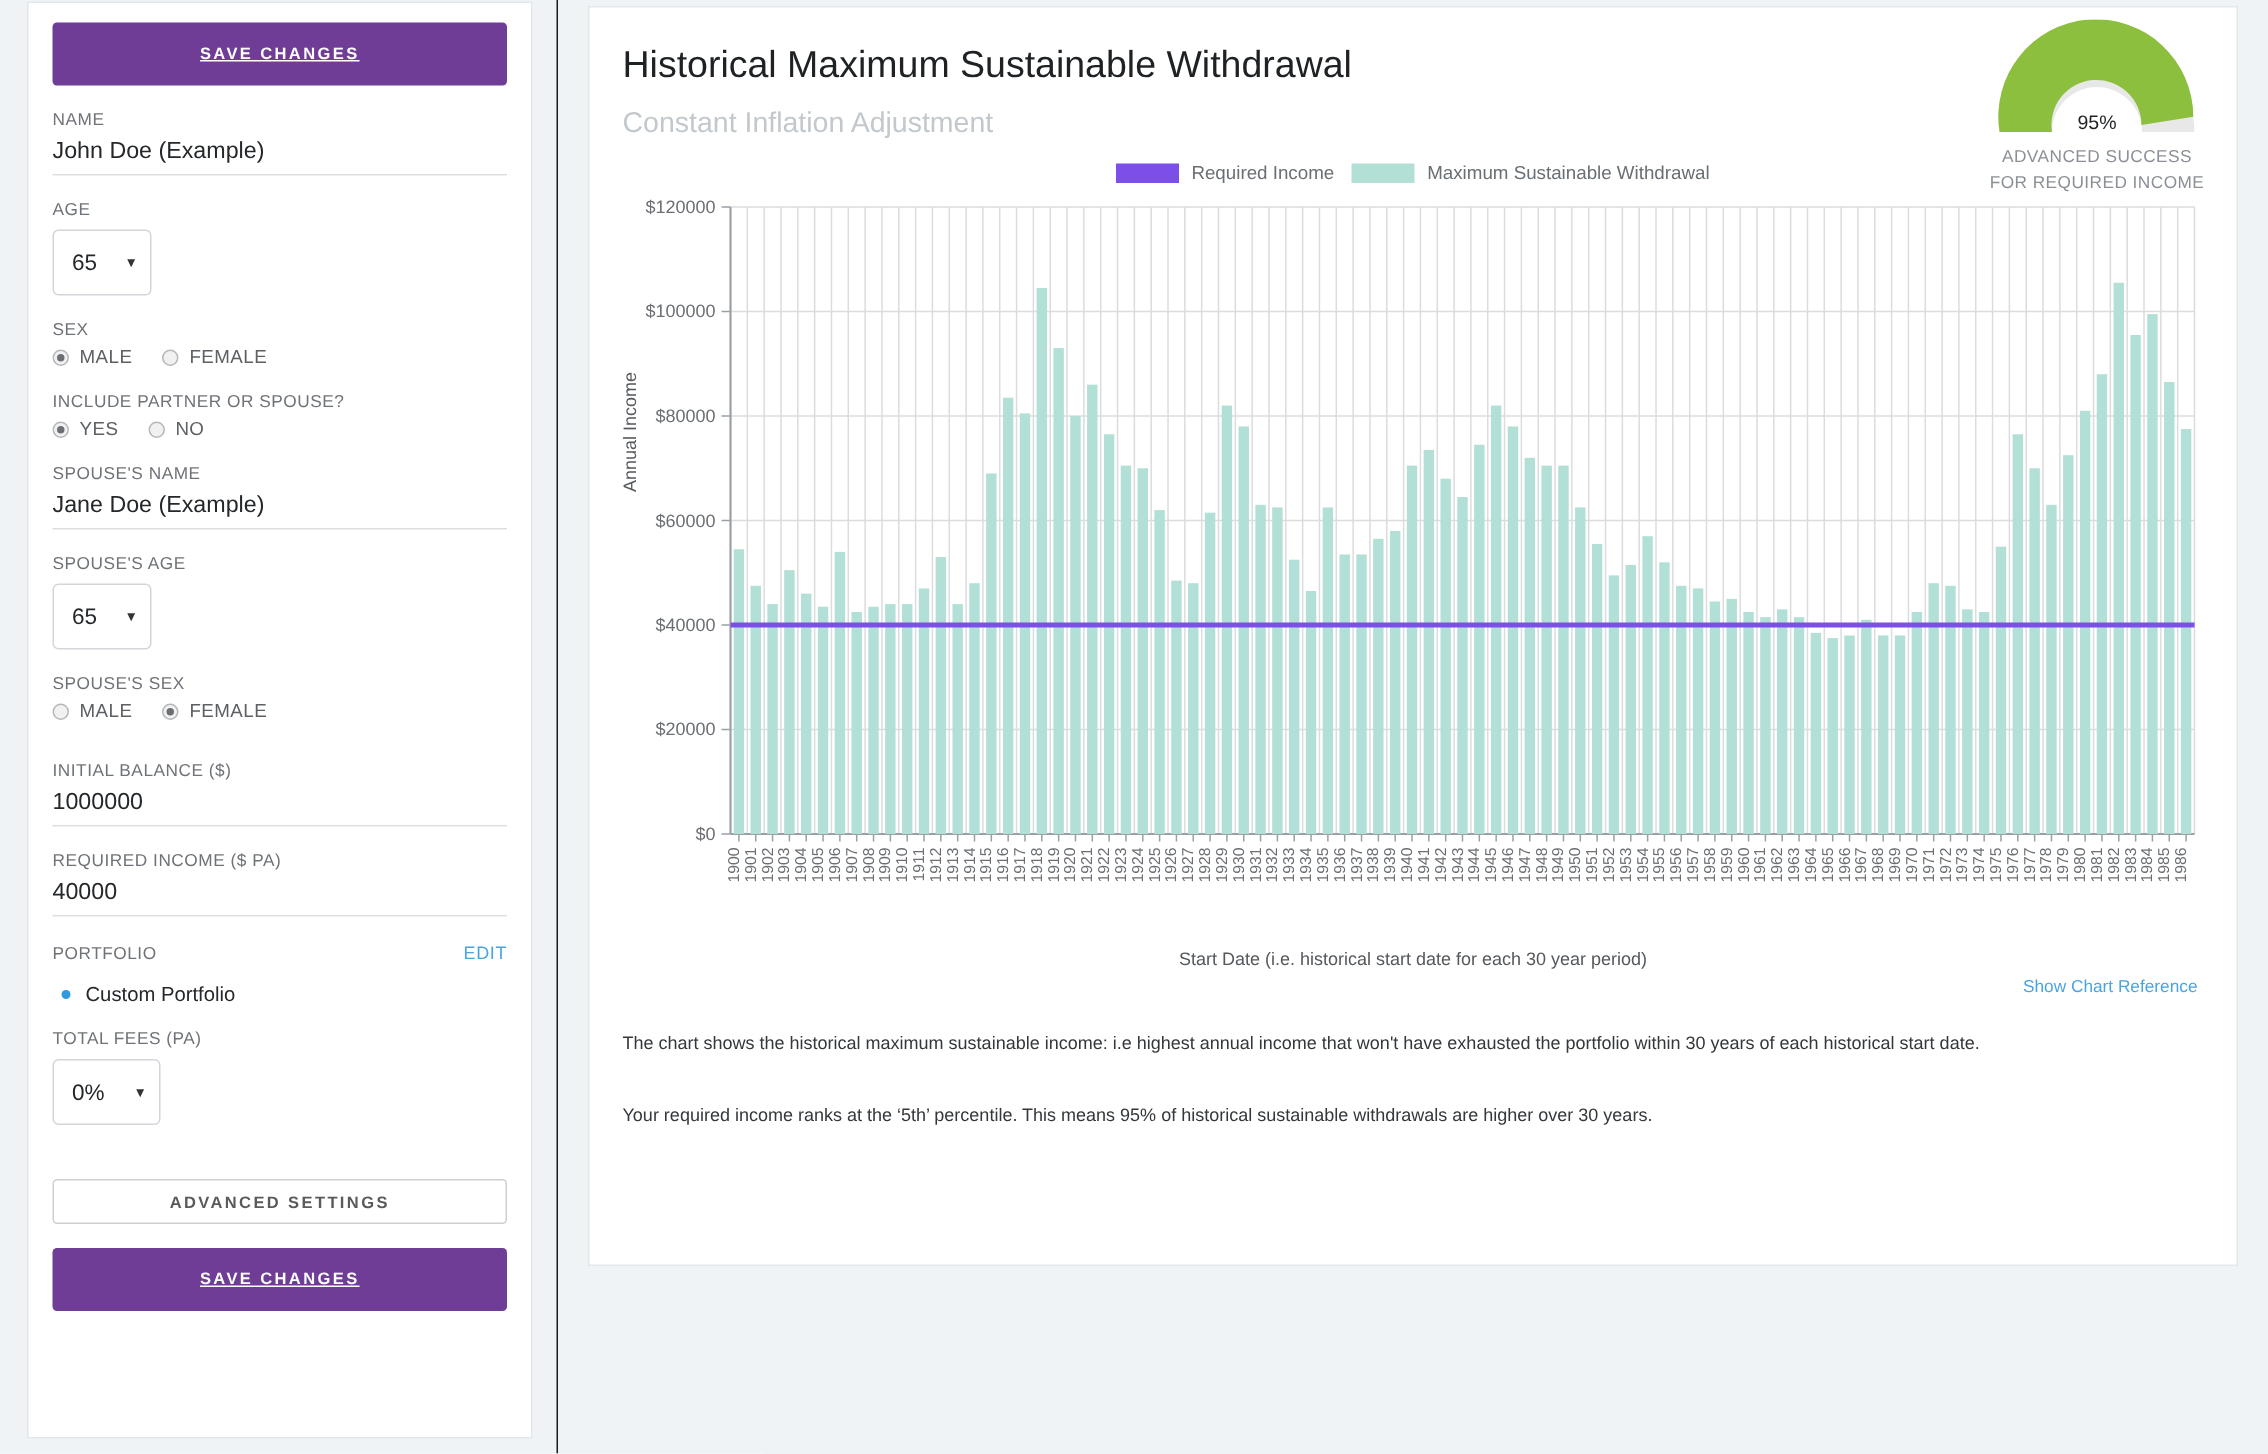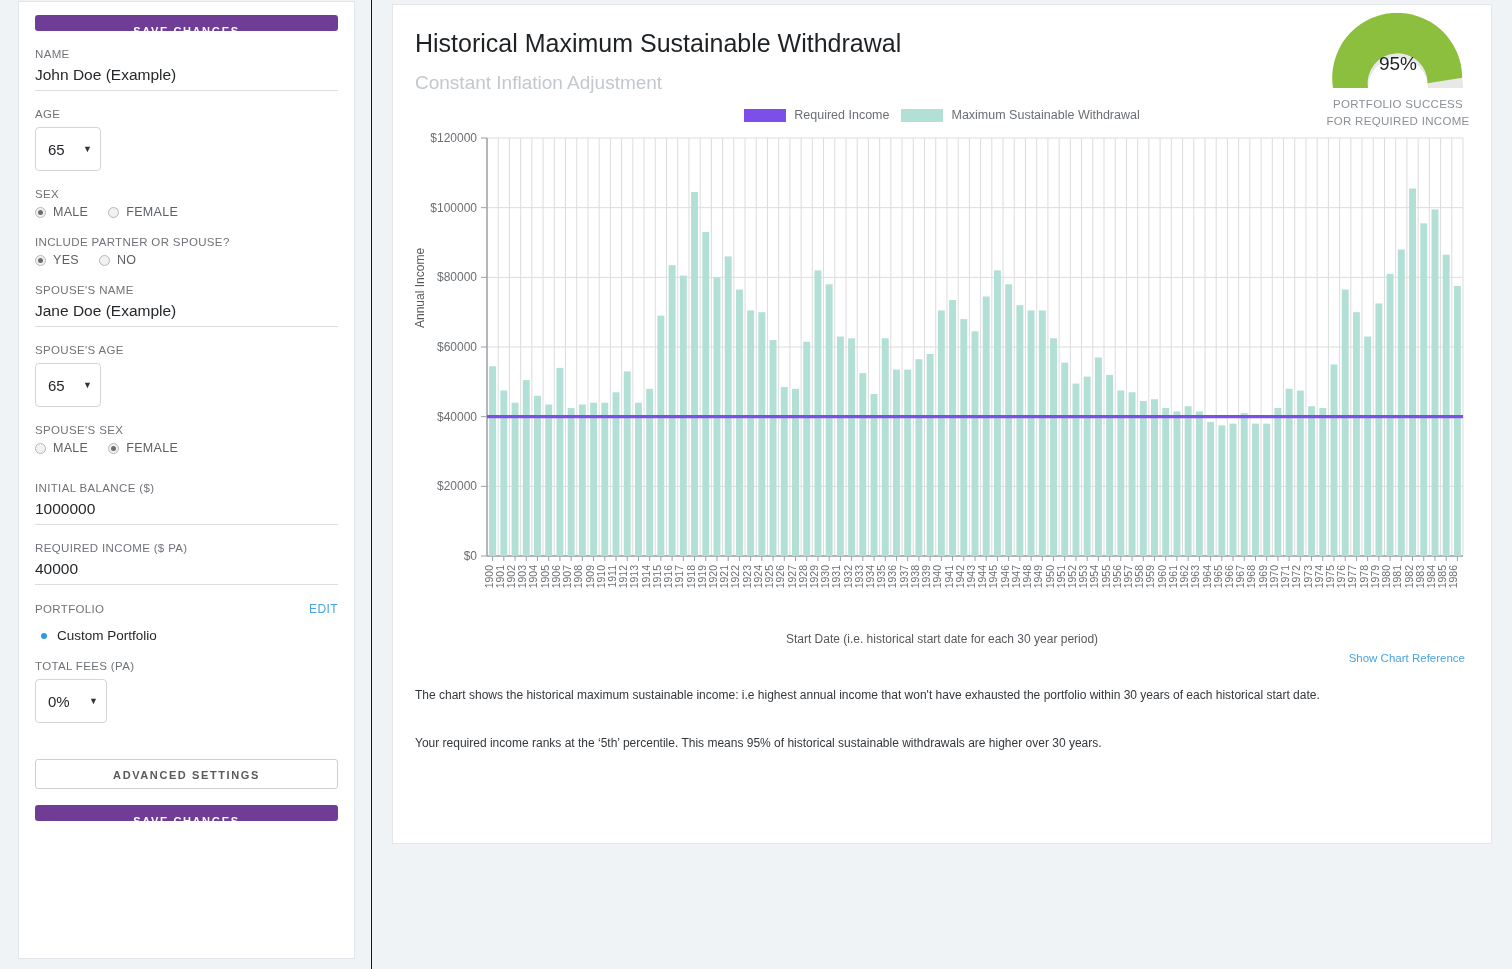--- a/index.html
+++ b/index.html
@@ -19,21 +19,21 @@
     position: relative; flex: 0 0 372px;
   }
   .sidebar-card {
     position: absolute; left: 18px; top: 1px;
     width: 337px; min-height: 958px;
     background: #ffffff;
     border: 1px solid #e2e6ea;
     padding: 13px 16px 20px 16px;
   }
   .btn-primary {
-    display: block; width: 100%; height: 16px;
+    display: block; width: 100%; height: 42px;
     background: #703d96; color: #fff;
     border: none; border-radius: 3px;
     font-size: 11px; font-weight: bold; letter-spacing: 1.6px;
     text-align: center; line-height: 30px;
     cursor: pointer; font-family: "Liberation Sans", sans-serif; text-decoration: underline;
   }
   .btn-secondary {
     display: block; width: 100%; height: 30px;
     background: #ffffff; color: #5a5a5a;
     border: 1px solid #cfcfcf; border-radius: 3px;
@@ -82,21 +82,21 @@
   .main { flex: 1; position: relative; padding: 4px 12px 0 20px; }
   .card {
     position: relative; background: #fff; border: 1px solid #e3e7ea;
     width: 1100px; height: 840px; padding: 18px 22px 0 22px;
   }
   .chart-title { font-size: 25px; color: #1f2225; font-weight: normal; margin: 6px 0 0 0; }
   .chart-subtitle { font-size: 19px; color: #c3c8cc; margin: 14px 0 0 0; }
 
   .gauge { position: absolute; right: 18px; top: 8px; width: 150px; text-align: center; }
   .gauge-caption { font-size: 11.5px; color: #8b9096; line-height: 15px; letter-spacing: 0.3px; margin-top: 2px; }
-  .gauge-value { position: absolute; left: 0; right: 0; top: 40px; font-size: 19px; color: #1f2225; }
+  .gauge-value { position: absolute; left: 0; right: 0; top: 61px; font-size: 13px; color: #1f2225; }
 
   
   .legend { display: flex; justify-content: center; align-items: center; gap: 12px; margin-top: 14px; }
   .legend-item { display: flex; align-items: center; gap: 8px; }
   .legend-swatch { width: 42px; height: 13px; display: inline-block; }
   .legend-text { font-size: 12.5px; color: #6a6f74; }
 
   
   .plot-wrap { position: relative; margin-top: 6px; height: 500px; }
   .ylabel {
@@ -231,21 +231,21 @@
 
       <h1 class="chart-title">Historical Maximum Sustainable Withdrawal</h1>
       <div class="chart-subtitle">Constant Inflation Adjustment</div>
 
       <div class="gauge">
         <svg width="150" height="78" viewBox="0 0 150 78">
           <path id="gauge-track" d="M 10 75 A 65 65 0 0 1 140 75 L 105 75 A 30 30 0 0 0 45 75 Z" fill="#e8e8e8"></path>
           <path id="gauge-fill" fill="#8dbf3e" d="M 10 74.99999999999999 A 65 65 0 1 1 139.19974213868394 64.83175977238498 L 104.63065021785413 70.30696604879307 A 30 30 0 1 0 45 75 Z"></path>
         </svg>
         <div class="gauge-value">95%</div>
-        <div class="gauge-caption">PORTFOLIO SUCCESS</div>
+        <div class="gauge-caption">ADVANCED SUCCESS</div>
         <div class="gauge-caption">FOR REQUIRED INCOME</div>
       </div>
 
       <div class="legend">
         <div class="legend-item">
           <span class="legend-swatch" id="legend-swatch-0" style="background: rgb(123, 79, 232);"></span>
           <span class="legend-text" id="legend-text-0">Required Income</span>
         </div>
         <div class="legend-item">
           <span class="legend-swatch" id="legend-swatch-1" style="background: rgb(179, 224, 214);"></span>

